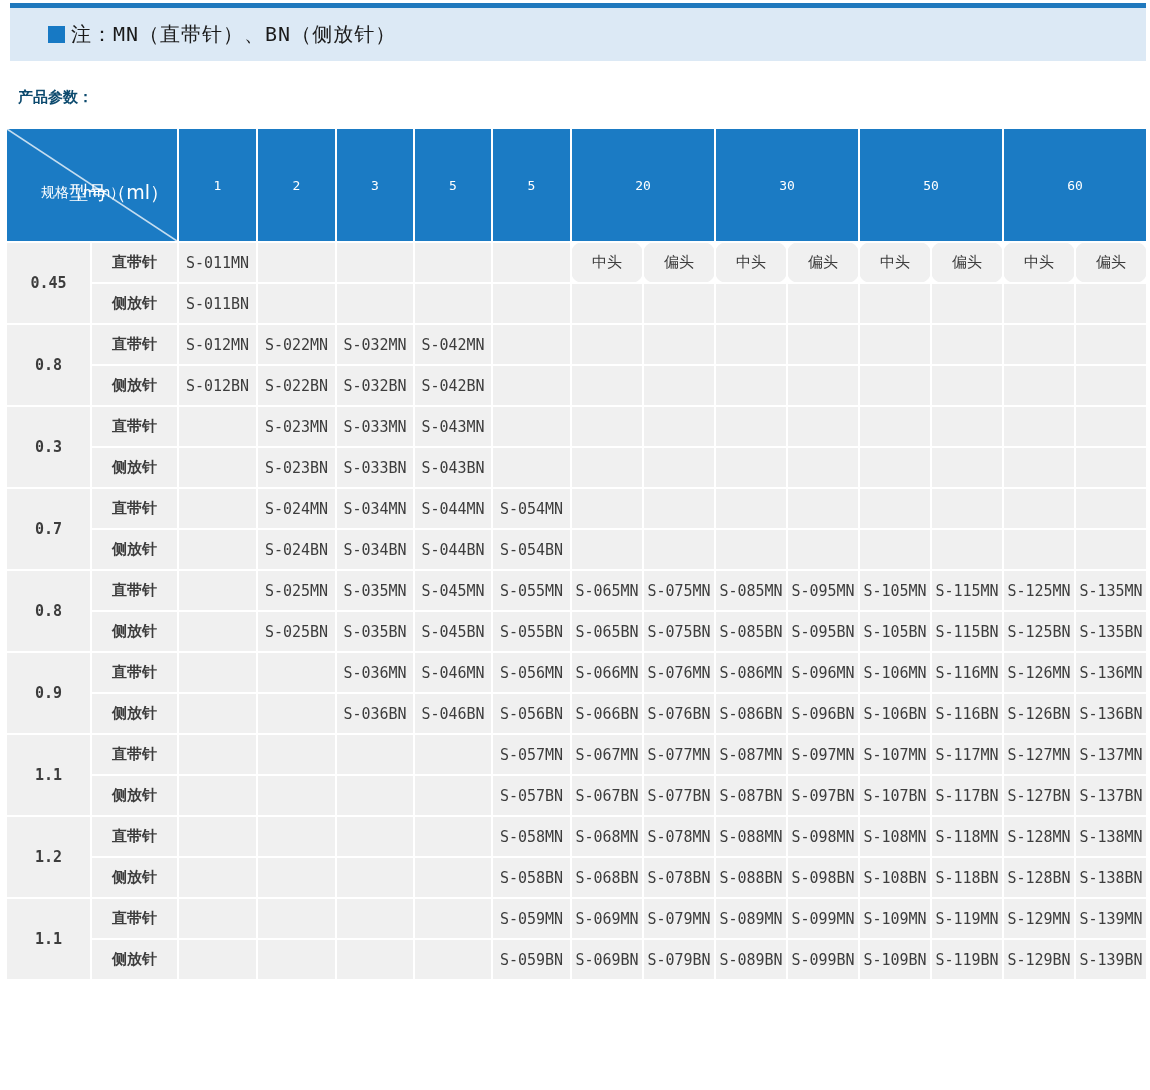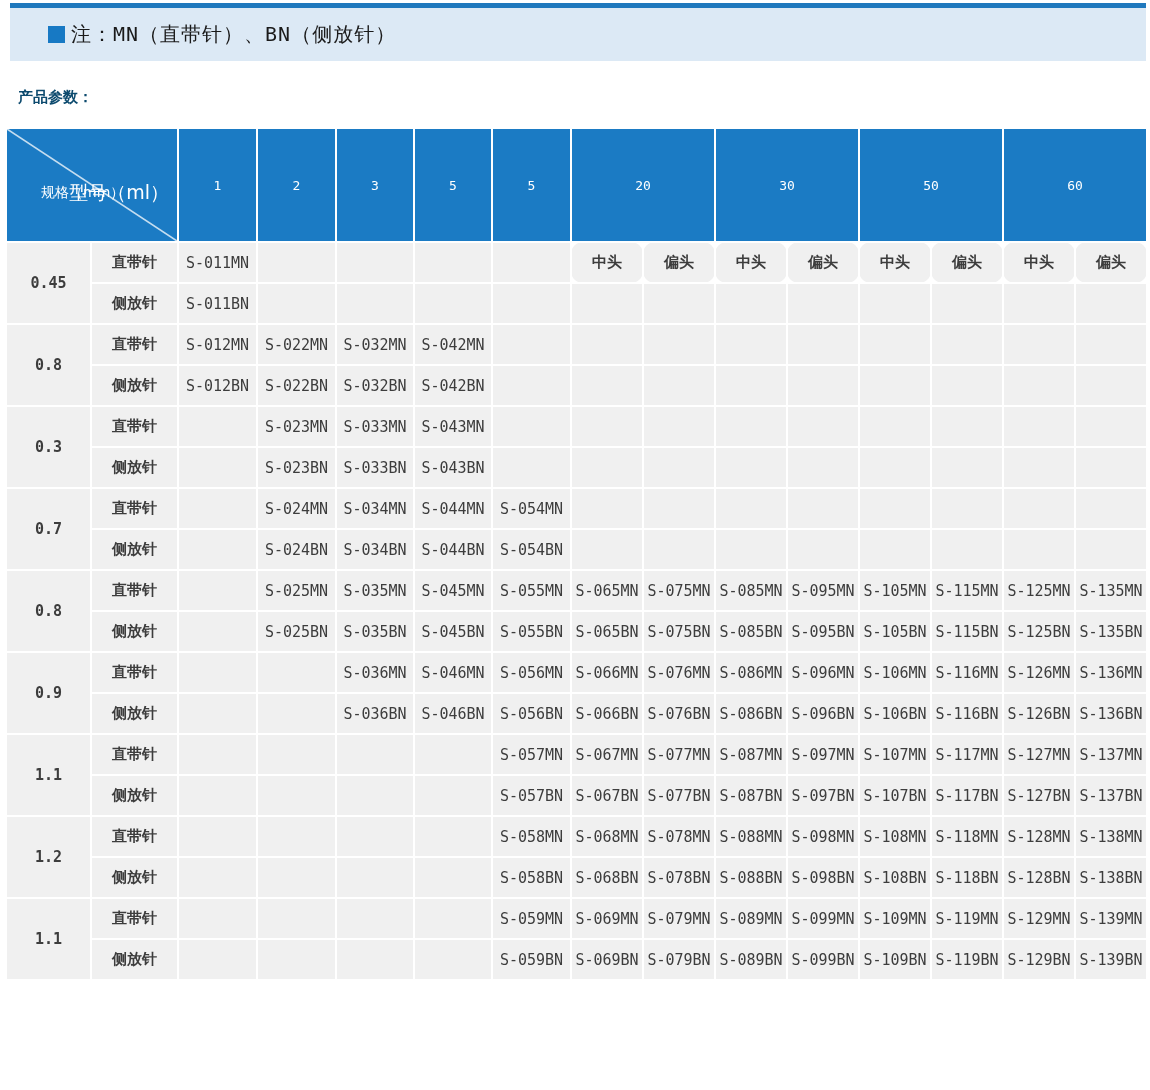--- a/index.html
+++ b/index.html
@@ -92,21 +92,21 @@
   }
   td.type-cell {
     font-family: "DejaVu Sans", sans-serif;
     font-weight: bold;
     color: #111;
     font-size: 15px;
     margin-left: 8px;
   }
   td.subhead-cell {
     font-family: "DejaVu Sans", sans-serif;
-    font-weight: bold;
+    font-weight: normal;
     color: #1a1a1a;
     font-size: 15px;
     border-radius: 12px;
   }
   td.highlight { color: #f56a00; margin-top: 33px; }
 </style>
 </head>
 <body>
 
 <div class="top-bar"></div>

